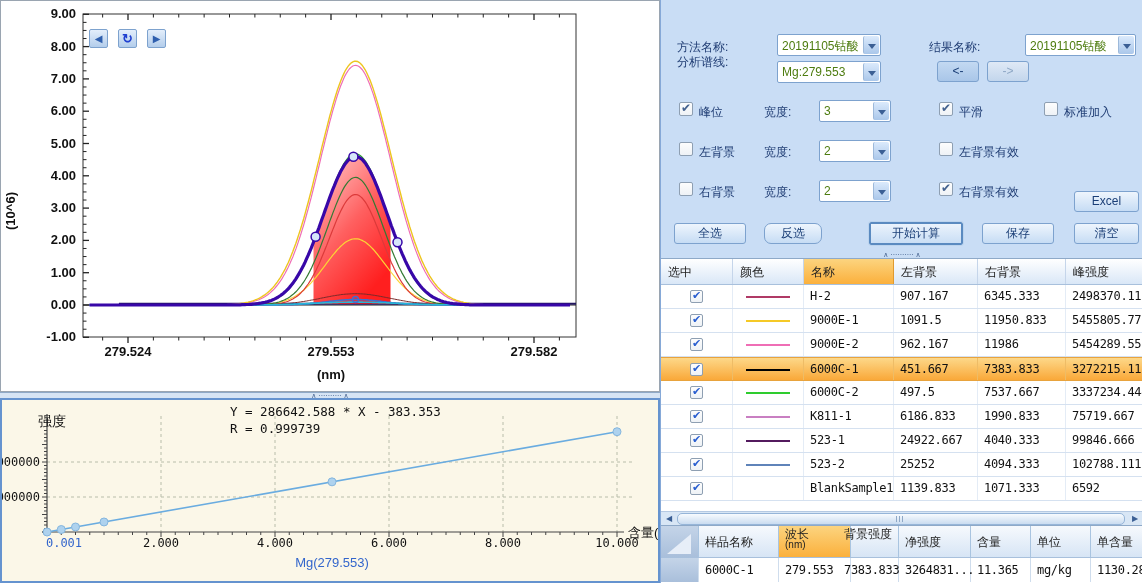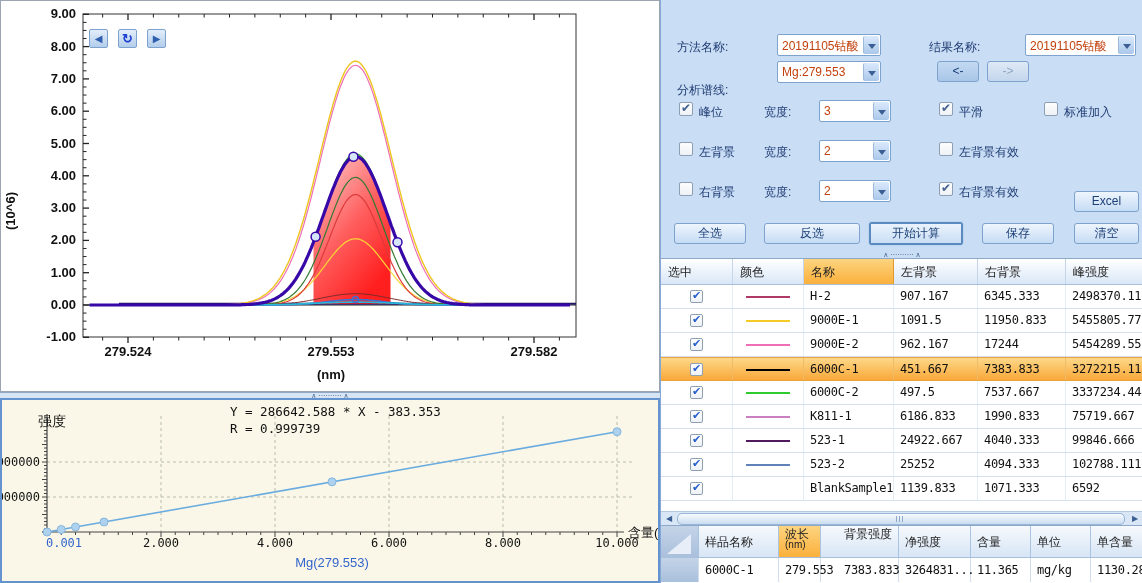--- a/index.html
+++ b/index.html
@@ -25,21 +25,21 @@
     border-left:1px solid #86a9d8;}
   #tabbar{position:absolute;left:0;top:0;width:482px;height:26px;
     background:linear-gradient(#f4f9fe,#cfe1f5);border-bottom:1px solid #96b7e0;}
   #tab-calc{position:absolute;left:5px;top:2px;width:54px;height:24px;background:#fdfeff;
     border:1px solid #96b7e0;border-bottom:none;border-radius:3px 3px 0 0;color:#1464bc;
     font-weight:bold;text-align:center;line-height:23px;letter-spacing:2px;cursor:pointer;}
   #collapse-icon{position:absolute;right:8px;top:6px;color:#3b6ea5;font-size:11px;cursor:pointer;}
 
   .ctl-label{position:absolute;color:#1f3c73;white-space:nowrap;}
   .dd{position:absolute;height:22px;background:#fff;border:1px solid #7da2ce;border-radius:2px;cursor:pointer;}
-  .dd-v{position:absolute;left:4px;top:3px;right:18px;color:#c2410c;white-space:nowrap;overflow:hidden;}
+  .dd-v{position:absolute;left:4px;top:3px;right:18px;color:#4d7c0f;white-space:nowrap;overflow:hidden;}
   .dd-b{position:absolute;right:1px;top:1px;bottom:1px;width:16px;border-radius:2px;
     background:linear-gradient(#dbeafc,#aac7ea);border-left:1px solid #9db9da;}
   .dd-b::after{content:"";position:absolute;left:4px;top:8px;border:4px solid transparent;
     border-top:5px solid #3b5f94;}
   .cb{position:absolute;width:14px;height:14px;background:linear-gradient(#fdfdfd,#eef2f6);
     border:1px solid #8e9fb2;border-radius:2px;cursor:pointer;}
   .cb.checked::after{content:"\2714";position:absolute;left:1px;top:-2px;color:#44628f;font-size:12px;}
   .cb.small{width:13px;height:13px;}
   .cb.small.checked::after{color:#2a5fd0;font-size:11px;}
   .btn{position:absolute;height:21px;border:1px solid #7da2ce;border-radius:3px;color:#1b3f77;
@@ -80,21 +80,21 @@
   #bot-table{position:absolute;left:0;top:525px;width:482px;height:58px;background:#fff;
     border-top:1px solid #8ea9c8;}
   .bt-h{position:relative;height:32px;background:linear-gradient(#f6f9fd,#d7e5f5);
     border-bottom:1px solid #a8c0dc;}
   .bth{position:absolute;top:0;height:100%;border-right:1px solid #a9c4e0;padding:8px 0 0 6px;color:#222;cursor:pointer;}
   .bth.orange{background:linear-gradient(#fcd47f,#fbb03c);}
   .bth .sub{font-size:10px;display:block;margin-top:-3px;}
   .bth.two{padding-top:2px;line-height:13px;}
   .btrow{position:relative;height:24px;background:#fff;}
   .btc{position:absolute;top:0;height:100%;border-right:1px solid #cfdded;padding:5px 0 0 6px;color:#111;}
-  .b0{left:0;width:38px}.b1{left:38px;width:80px}.b2{left:118px;width:42px}.b3{left:177px;width:61px}
+  .b0{left:0;width:38px}.b1{left:38px;width:80px}.b2{left:118px;width:72px}.b3{left:177px;width:61px}
   .b4{left:238px;width:72px}.b5{left:310px;width:60px}.b6{left:370px;width:60px}.b7{left:430px;width:52px;border-right:none;}
   #corner-cell{background:linear-gradient(#c4d4e8,#a9bfdb);}
   #corner-cell::after{content:"";position:absolute;left:6px;top:8px;border-left:24px solid transparent;
     border-bottom:20px solid #e7eef8;}
   .btc.gray{background:linear-gradient(#c4d4e8,#a9bfdb);}
 </style>
 </head>
 <body>
 
 <div id="left-pane">
@@ -338,21 +338,21 @@
   <div class="dd" style="left:116px;top:34px;width:104px;">
     <span class="dd-v">20191105钴酸</span>
     <span class="dd-b"></span>
   </div>
   <span class="ctl-label" style="left:268px;top:39px;">结果名称:</span>
   <div class="dd" style="left:364px;top:34px;width:111px;">
     <span class="dd-v">20191105钴酸</span>
     <span class="dd-b"></span>
   </div>
 
-  <span class="ctl-label" style="left:16px;top:82px;">分析谱线:</span>
+  <span class="ctl-label" style="left:16px;top:54px;">分析谱线:</span>
   <div class="dd" style="left:116px;top:61px;width:104px;">
     <span class="dd-v">Mg:279.553</span>
     <span class="dd-b"></span>
   </div>
   <div class="btn pressed" style="left:276px;top:61px;width:42px;">&lt;-</div>
   <div class="btn dim" style="left:326px;top:61px;width:42px;">-&gt;</div>
 
   <span class="cb checked" style="left:18px;top:102px;"></span>
   <span class="ctl-label" style="left:38px;top:104px;">峰位</span>
   <span class="ctl-label" style="left:103px;top:104px;">宽度:</span>
@@ -380,21 +380,21 @@
   <span class="ctl-label" style="left:103px;top:184px;">宽度:</span>
   <div class="dd" style="left:158px;top:180px;width:72px;">
     <span class="dd-v">2</span>
     <span class="dd-b"></span>
   </div>
   <span class="cb checked" style="left:278px;top:182px;"></span>
   <span class="ctl-label" style="left:298px;top:184px;">右背景有效</span>
 
   <div class="btn" style="left:413px;top:191px;width:65px;">Excel</div>
   <div class="btn" style="left:13px;top:223px;width:72px;">全选</div>
-  <div class="btn" style="left:103px;top:223px;width:96px;">反选</div>
+  <div class="btn" style="left:103px;top:223px;width:58px;border-radius:7px;">反选</div>
   <div class="btn default" style="left:207px;top:221px;width:96px;">开始计算</div>
   <div class="btn" style="left:321px;top:223px;width:72px;">保存</div>
   <div class="btn" style="left:413px;top:223px;width:65px;">清空</div>
 
   <div id="mid-split">∧ ·········· ∧</div>
 
   <div id="mid-table">
     <div class="mt-h">
       <div class="mth c0">选中</div>
       <div class="mth c1">颜色</div>
@@ -432,21 +432,21 @@
 
     <div class="trow">
       <div class="tc c0">
             <span class="cb small checked rowcb"></span>
           </div>
       <div class="tc c1">
             <span class="colorline" style="background: rgb(239, 110, 181);"></span>
           </div>
       <div class="tc c2 mono cell-name">9000E-2</div>
       <div class="tc c3 mono cell-left">962.167</div>
-      <div class="tc c4 mono cell-right">17244</div>
+      <div class="tc c4 mono cell-right">11986</div>
       <div class="tc c5 mono cell-peak">5454289.556</div>
     </div>
 
     <div class="trow sel">
       <div class="tc c0">
             <span class="cb small checked rowcb"></span>
           </div>
       <div class="tc c1">
             <span class="colorline" style="background: rgb(0, 0, 0);"></span>
           </div>

